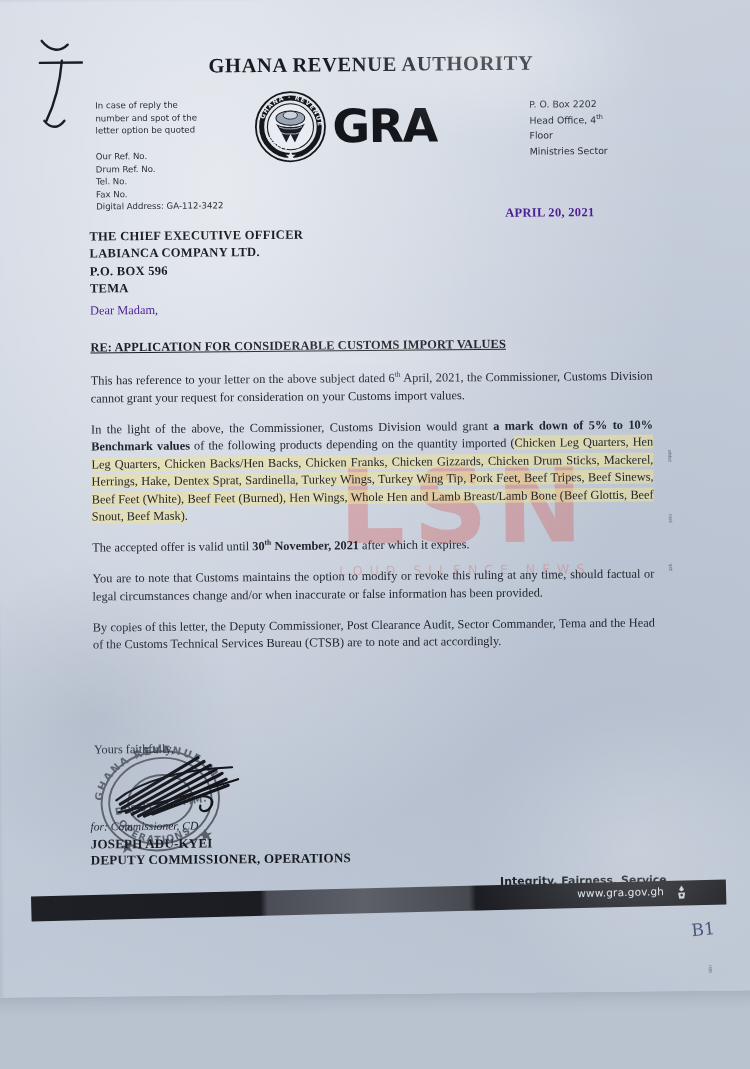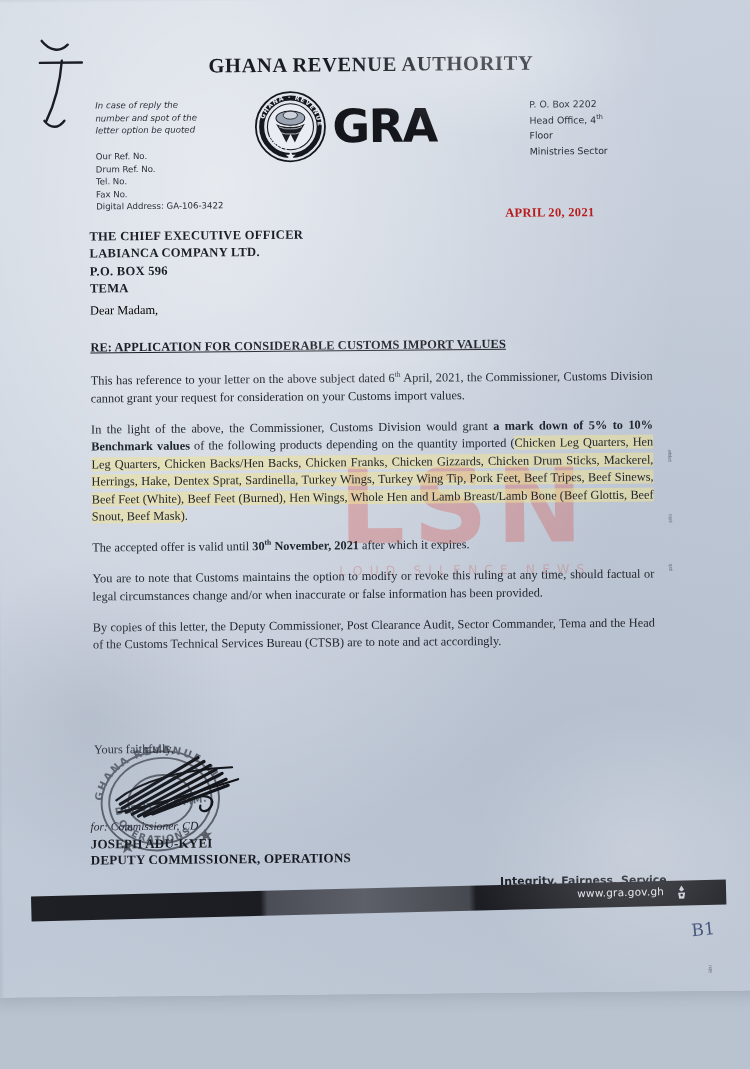--- a/index.html
+++ b/index.html
@@ -99,21 +99,21 @@
   }
   .head-left {
     position: absolute;
     left: 99px;
     top: 97px;
     font-family: "DejaVu Sans", sans-serif;
     font-size: 8.6px;
     line-height: 1.47;
     color: #2a2e36;
   }
-  .head-left .italic { font-style: italic; }
+  .head-left .italic { }
   .head-left .refs { margin-top: 13px; }
   .head-right {
     position: absolute;
     left: 533px;
     top: 98px;
     font-family: "DejaVu Sans", sans-serif;
     font-size: 9.4px;
     line-height: 1.65;
     color: #2a2e36;
   }
@@ -147,42 +147,42 @@
 
   
   .date {
     position: absolute;
     left: 508px;
     top: 207px;
     font-family: "Liberation Serif", serif;
     font-weight: 700;
     font-size: 12.5px;
     letter-spacing: 0.3px;
-    color: #b91c1c;
+    color: #4c1d95;
   }
 
   
   .recipient {
     position: absolute;
     left: 92px;
     top: 226px;
     font-family: "Liberation Serif", serif;
     font-weight: 700;
     font-size: 12.6px;
     line-height: 1.38;
     letter-spacing: 0.25px;
     color: #1b1e25;
   }
 
   .salutation {
     position: absolute;
     left: 92px;
     top: 301px;
     font-size: 12.4px;
-    color: #000000;
+    color: #4c1d95;
   }
 
   .subject {
     position: absolute;
     left: 92px;
     top: 338px;
     font-weight: 700;
     font-size: 12.4px;
     letter-spacing: 0.1px;
     text-decoration: underline;
@@ -391,21 +391,21 @@
 
     <div class="head-left">
       <div class="italic">In case of reply the</div>
       <div class="italic">number and spot of the</div>
       <div class="italic">letter option be quoted</div>
       <div class="refs">
         <div>Our Ref. No.</div>
         <div>Drum Ref. No.</div>
         <div>Tel. No.</div>
         <div>Fax No.</div>
-        <div>Digital Address: GA-106-3422</div>
+        <div>Digital Address: GA-112-3422</div>
       </div>
     </div>
 
     <div class="head-right">
       <div>P. O. Box 2202</div>
       <div>
         <span>Head Office, 4</span><sup>th</sup>
       </div>
       <div>Floor</div>
       <div>Ministries Sector</div>

